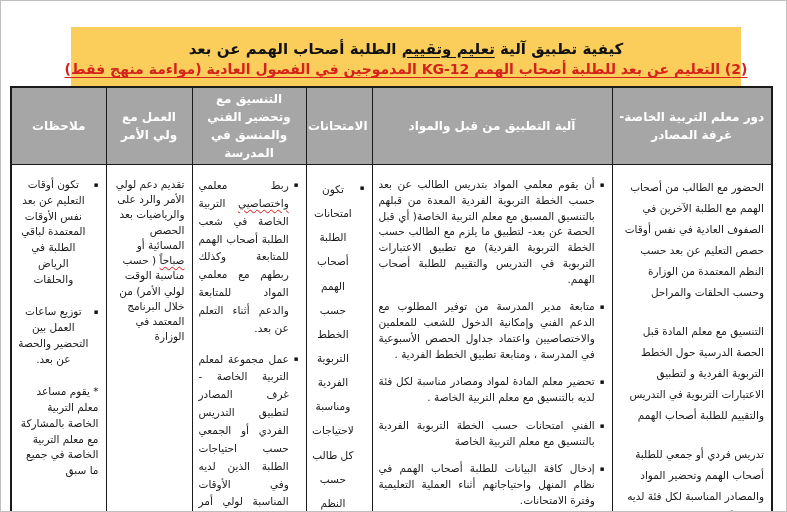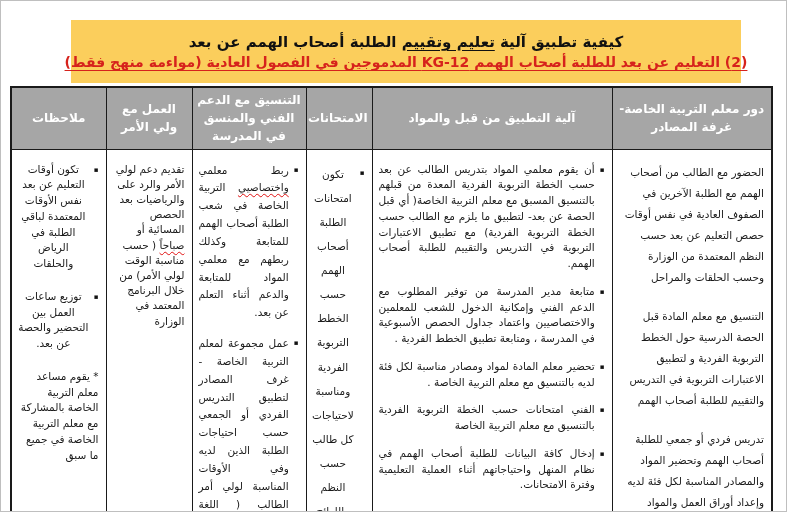--- a/index.html
+++ b/index.html
@@ -9,21 +9,21 @@
     width:787px; height:512px;
     background:#ffffff;
     border:1px solid #bfbfbf;
     overflow:hidden;
     direction:rtl;
     font-family:"DejaVu Sans","Liberation Sans",sans-serif;
     color:#1a1a1a;
   }
   
   .title-box {
-    position:absolute; top:19px; left:70px; width:670px; height:63px;
+    position:absolute; top:26px; left:70px; width:670px; height:63px;
     background:#fbce5c;
     display:flex; flex-direction:column; align-items:center; justify-content:center;
     gap:3px;
   }
   .title-line1 { font-size:15px; font-weight:bold; color:#111; white-space:nowrap; }
   .title-line1 .u { text-decoration:underline; text-underline-offset:3px; }
   .title-line2 {
     font-size:14px; font-weight:bold; color:#d6221c;
     text-decoration:underline; text-underline-offset:3px;
     white-space:nowrap;
@@ -93,21 +93,21 @@
         <col style="width:66px">
       <col style="width:114px">
         <col style="width:86px">
         <col style="width:95px">
     </colgroup>
     <thead>
       <tr>
         <th>دور معلم التربية الخاصة- غرفة المصادر</th>
         <th>آلية التطبيق من قبل والمواد</th>
         <th>الامتحانات</th>
-        <th>التنسيق مع الدعم الفني والمنسق في المدرسة</th>
+        <th>التنسيق مع وتحضير الفني والمنسق في المدرسة</th>
         <th>العمل مع ولي الأمر</th>
         <th>ملاحظات</th>
       </tr>
     </thead>
     <tbody>
       <tr>
 
         <td class="c-resource">
           <p class="para">الحضور مع الطالب من أصحاب الهمم مع الطلبة الآخرين في الصفوف العادية في نفس أوقات حصص التعليم عن بعد حسب النظم المعتمدة من الوزارة وحسب الحلقات والمراحل</p>
           <p class="para">التنسيق مع معلم المادة قبل الحصة الدرسية حول الخطط التربوية الفردية و لتطبيق الاعتبارات التربوية في التدريس والتقييم للطلبة أصحاب الهمم</p>

